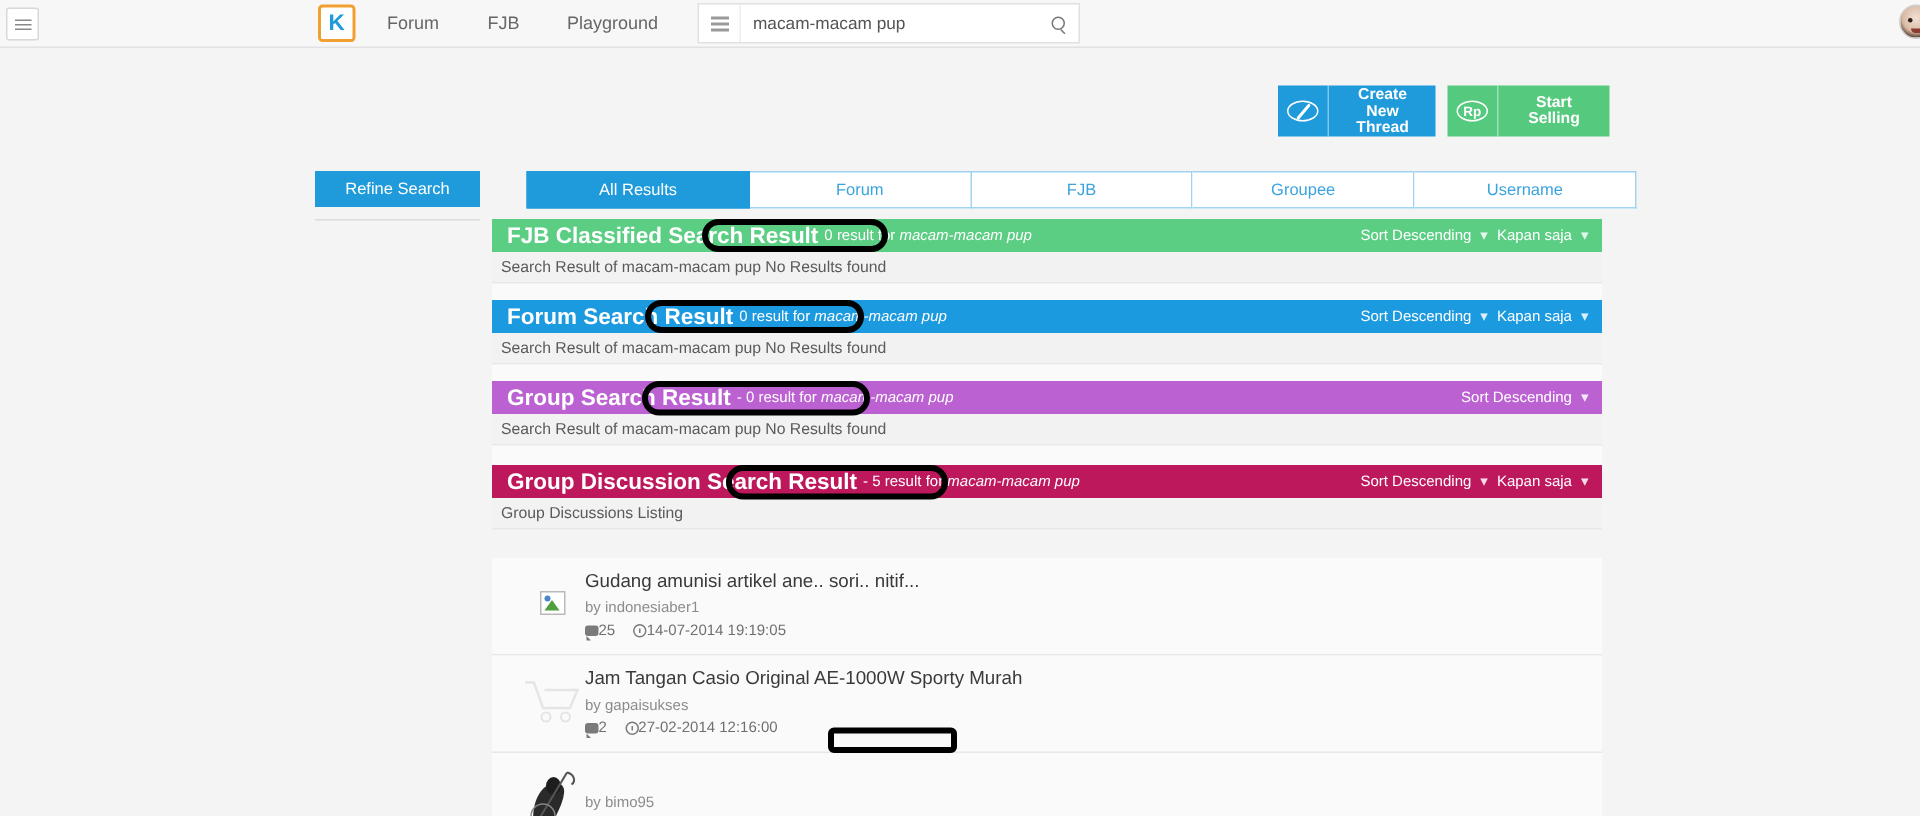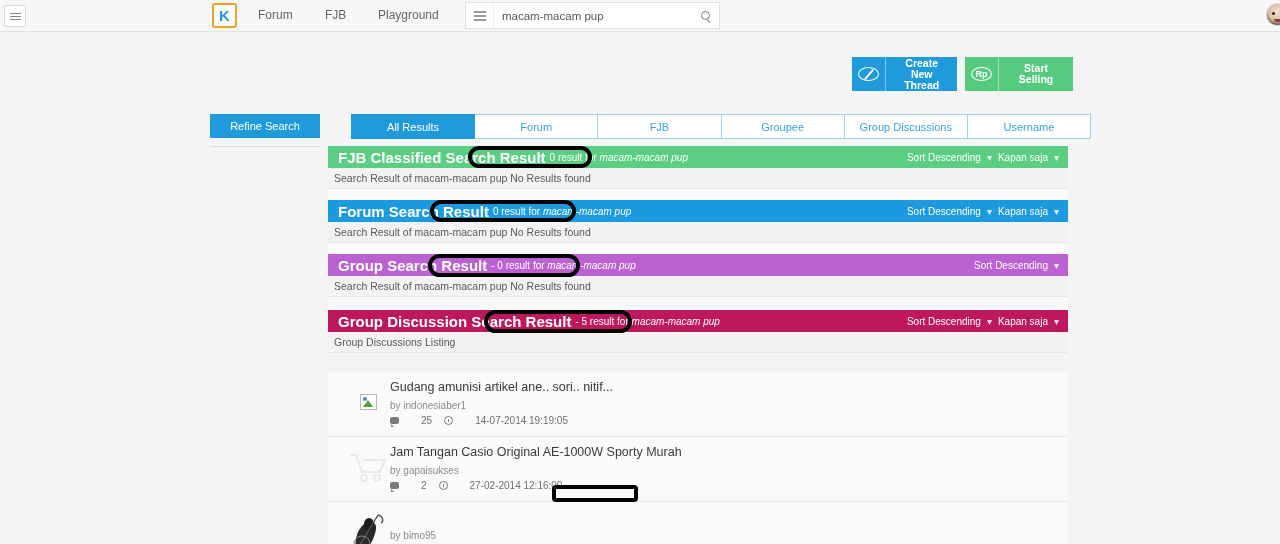--- a/index.html
+++ b/index.html
@@ -216,21 +216,21 @@
   }
   .item-by {
     position: absolute; left: 62px; top: 28px;
     font-size: 10px; color: #8c8c8c;
   }
   .item-meta {
     position: absolute; left: 62px; top: 43px;
     display: flex; align-items: center; gap: 12px;
     font-size: 10px; color: #6f6f6f;
   }
-  .meta-chunk { display: flex; align-items: center; gap: 22px; }
+  .meta-chunk { display: flex; align-items: center; gap: 0; }
   .bubble {
     width: 9px; height: 7px; background: #7a7a7a;
     border-radius: 2px; position: relative; display: inline-block;
   }
   .bubble:after {
     content:""; position:absolute; left:1px; bottom:-3px;
     border-left: 3px solid #7a7a7a; border-top: 3px solid transparent;
   }
   .clockic {
     width: 9px; height: 9px; border: 1.2px solid #7a7a7a;
@@ -310,21 +310,20 @@
 </div>
 
 <div id="refine-btn">Refine Search</div>
 <div id="refine-divider"></div>
 
 <div id="tabs">
   <div class="tab active">All Results</div>
   <div class="tab">Forum</div>
   <div class="tab">FJB</div>
   <div class="tab">Groupee</div>
-  <div class="tab">Group Discussions</div>
   <div class="tab">Username</div>
 </div>
 
 <div class="section" style="top:146px">
   <div class="sec-head" style="background:#5bce83">
     <span class="sec-title">FJB Classified Search Result</span>
     <span class="sec-count"><span>0 result for </span><em>macam-macam pup</em></span>
     <span class="sec-right">
       <span>Sort Descending</span>
       <span class="caret">▾</span>

